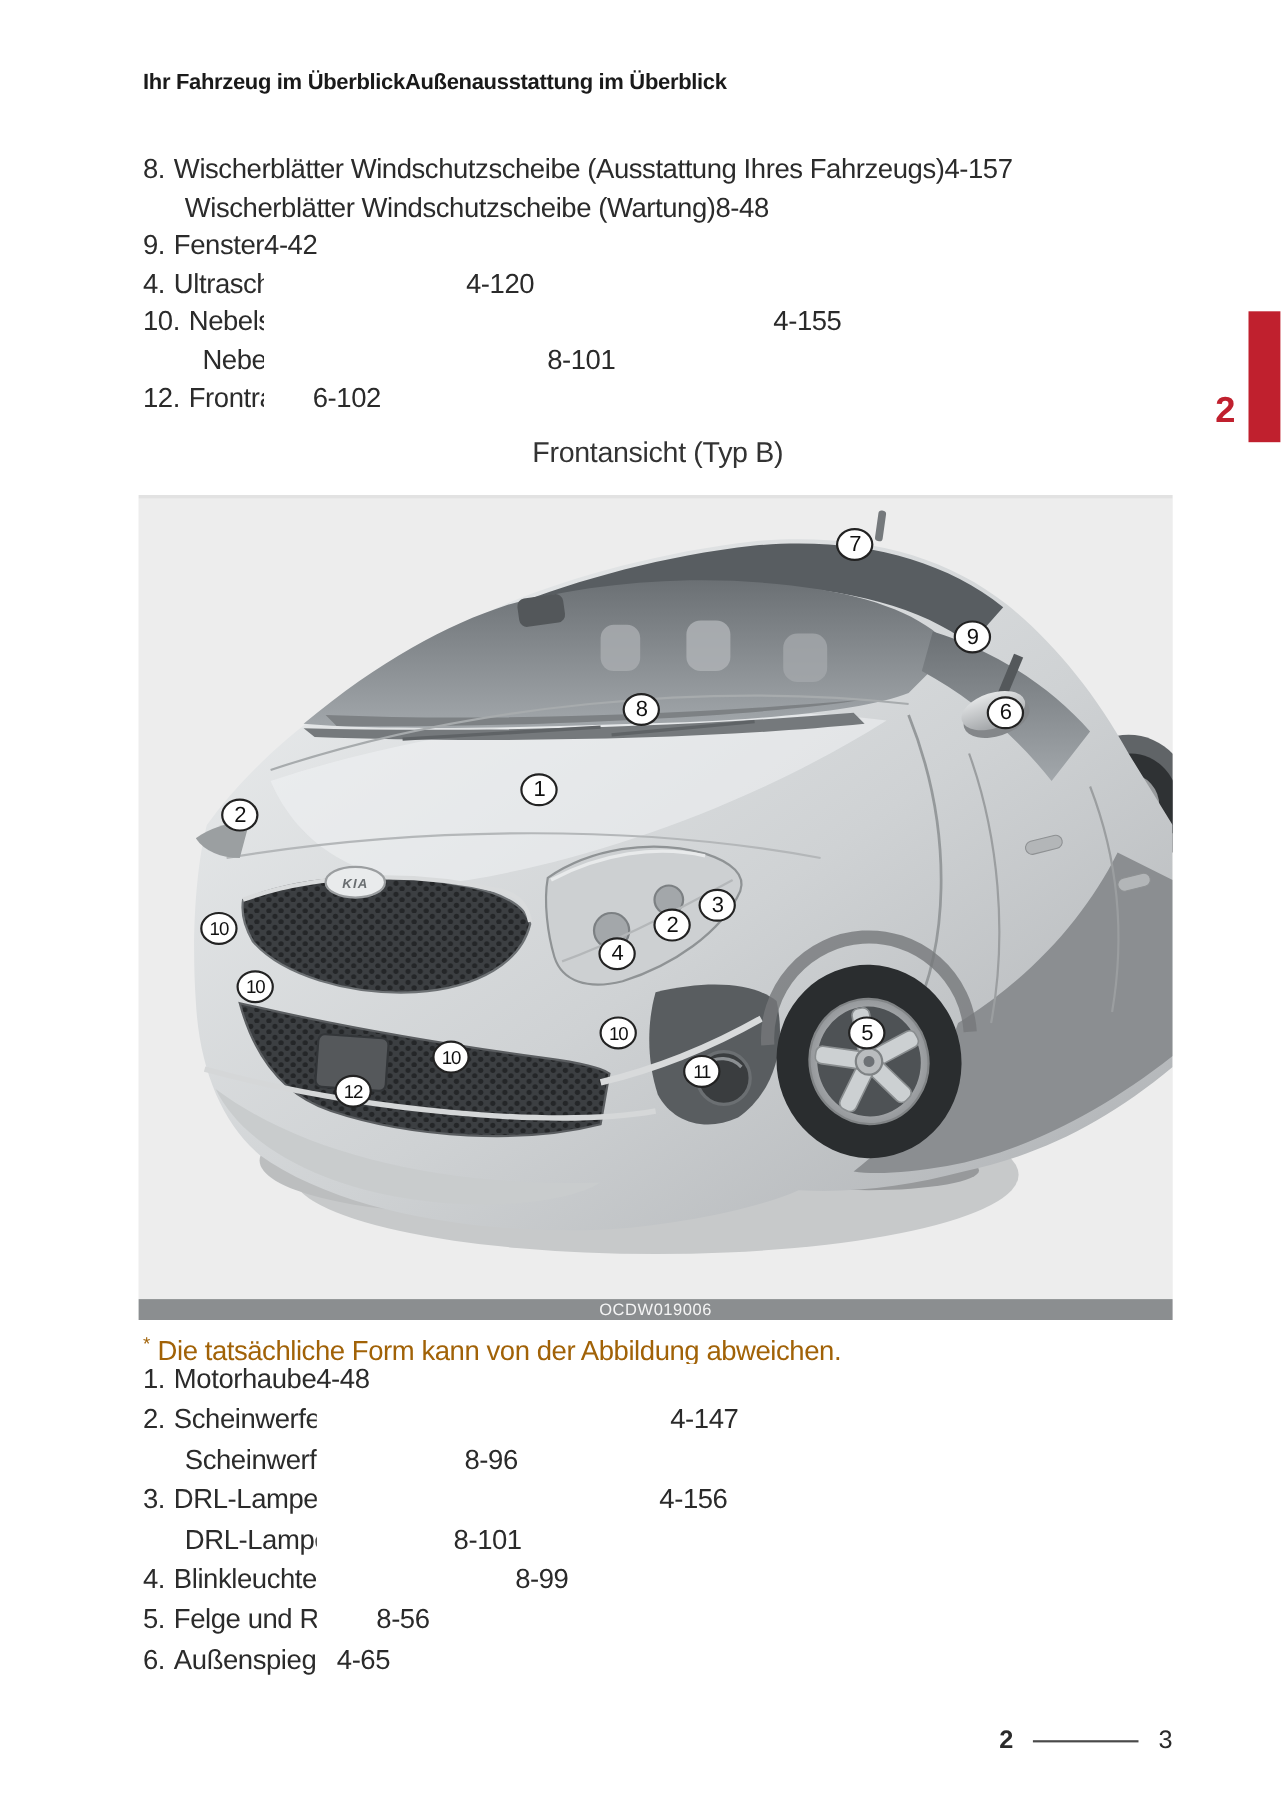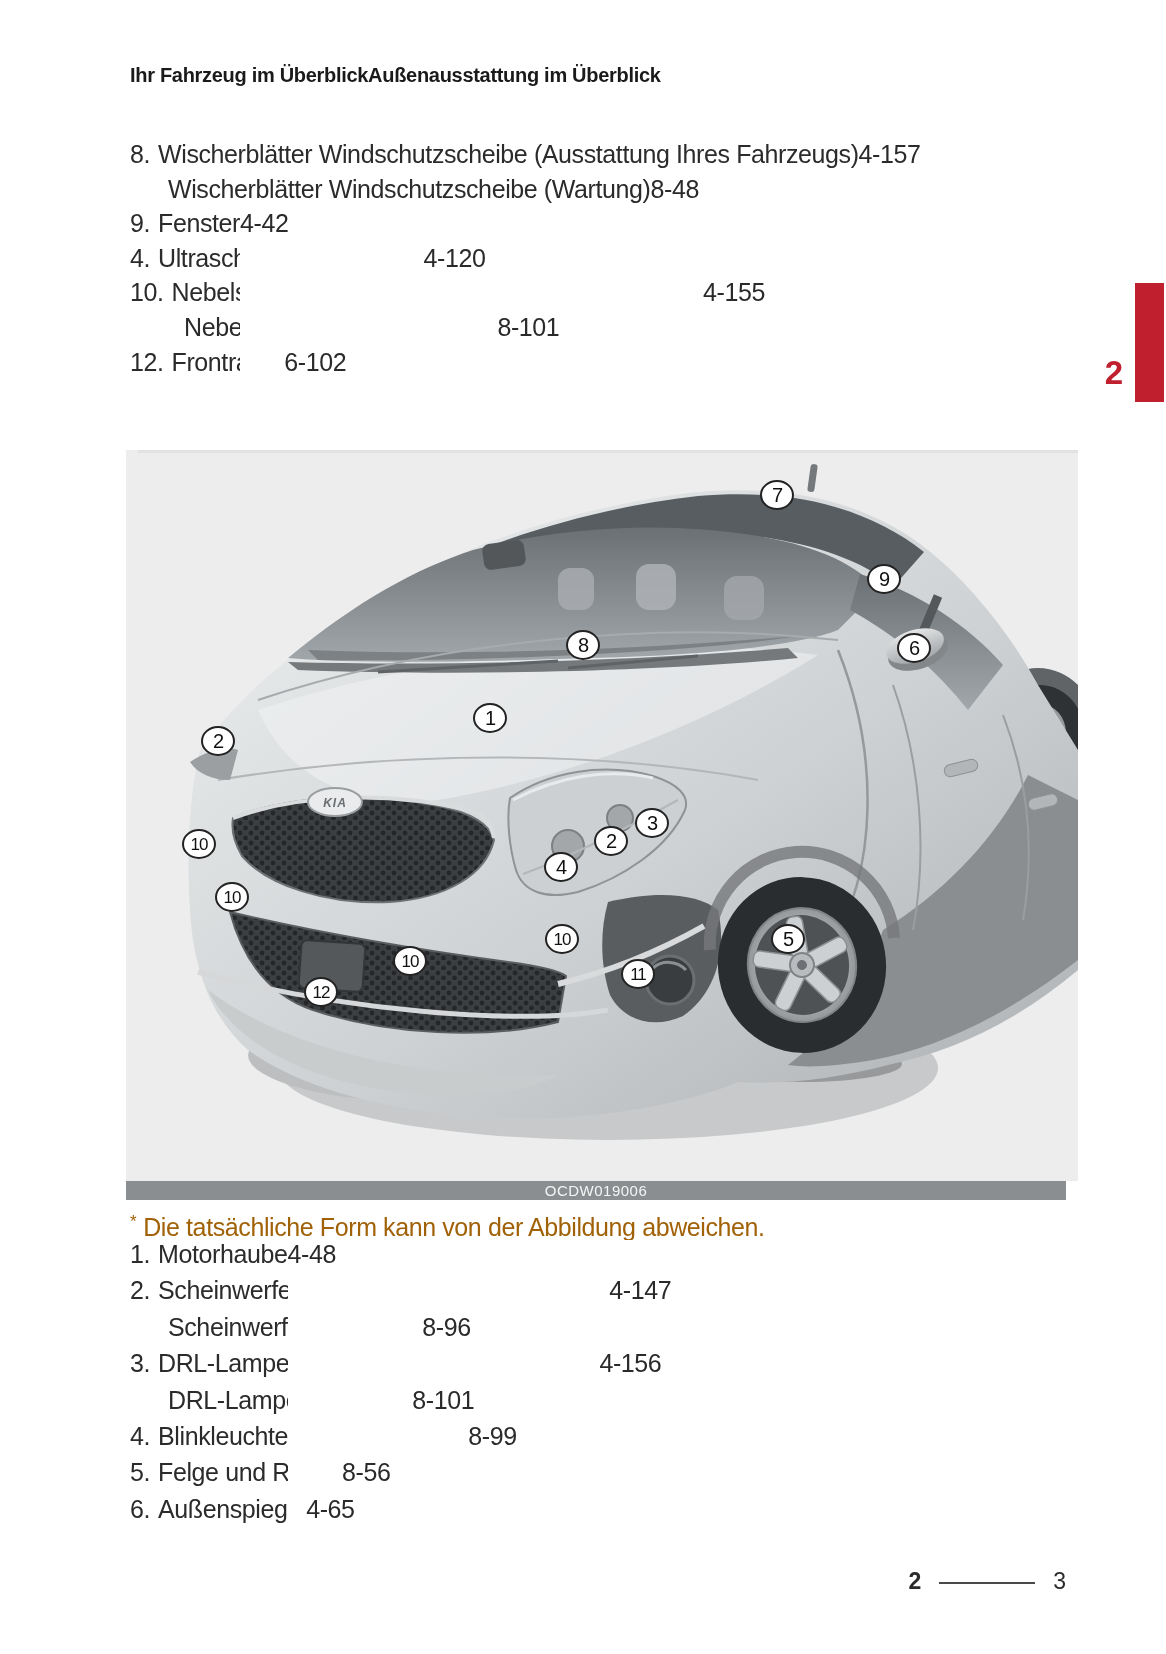--- a/index.html
+++ b/index.html
@@ -24,21 +24,21 @@
   .row.indent2{padding-left:46px;}
   
   .section-tab{position:absolute;left:1135px;top:283px;width:29px;height:119px;}
   .section-tab-number{position:absolute;left:1098px;top:353px;width:32px;text-align:center;
     font-size:33px;font-weight:bold;line-height:1.2;}
   
   .figure-caption{position:absolute;left:130px;top:396px;width:936px;text-align:center;
     font-size:26px;color:#333;letter-spacing:-0.3px;}
   
   .figure{position:absolute;left:126px;top:450px;width:940px;height:750px;}
-  .figure-canvas{position:absolute;left:0;top:0;width:940px;height:731px;background:#ededed;padding-left:12px;}
+  .figure-canvas{position:absolute;left:0;top:0;width:940px;height:731px;background:#ededed;}
   .figure-canvas svg{display:block;}
   .figure-code-strip{position:absolute;left:0;top:731px;width:940px;height:19px;
     display:flex;align-items:center;justify-content:center;
     font-size:15px;color:#f4f4f4;letter-spacing:0.5px;}
   .callout-layer{position:absolute;left:0;top:0;width:940px;height:731px;}
   .callout{
     position:absolute;transform:translate(-50%,-50%);
     min-width:26px;height:26px;padding:0 2px;border-radius:50%;
     background:#ffffff;border:2px solid #222;
     display:flex;align-items:center;justify-content:center;
@@ -104,20 +104,21 @@
       <div class="row">
         <span class="num">12.</span>
         <span class="label">Frontradar</span>
         <span class="page">6-102</span>
       </div>
     </div>
 
   <div class="section-tab" style="background: rgb(192, 32, 46);"></div>
   <div class="section-tab-number" style="color: rgb(192, 32, 46);">2</div>
 
+  <div class="figure-caption">Frontansicht (Typ B)</div>
 
   <div class="figure">
     <div class="figure-canvas" style="background: rgb(237, 237, 237);">
       <svg width="940" height="731" viewBox="0 0 940 731" xmlns="http://www.w3.org/2000/svg">
         <defs>
           <linearGradient id="bodyGrad" x1="0" y1="0" x2="1" y2="1">
             <stop offset="0" stop-color="#eef0f1"></stop>
             <stop offset="0.55" stop-color="#cfd2d4"></stop>
             <stop offset="1" stop-color="#adb0b3"></stop>
           </linearGradient>

